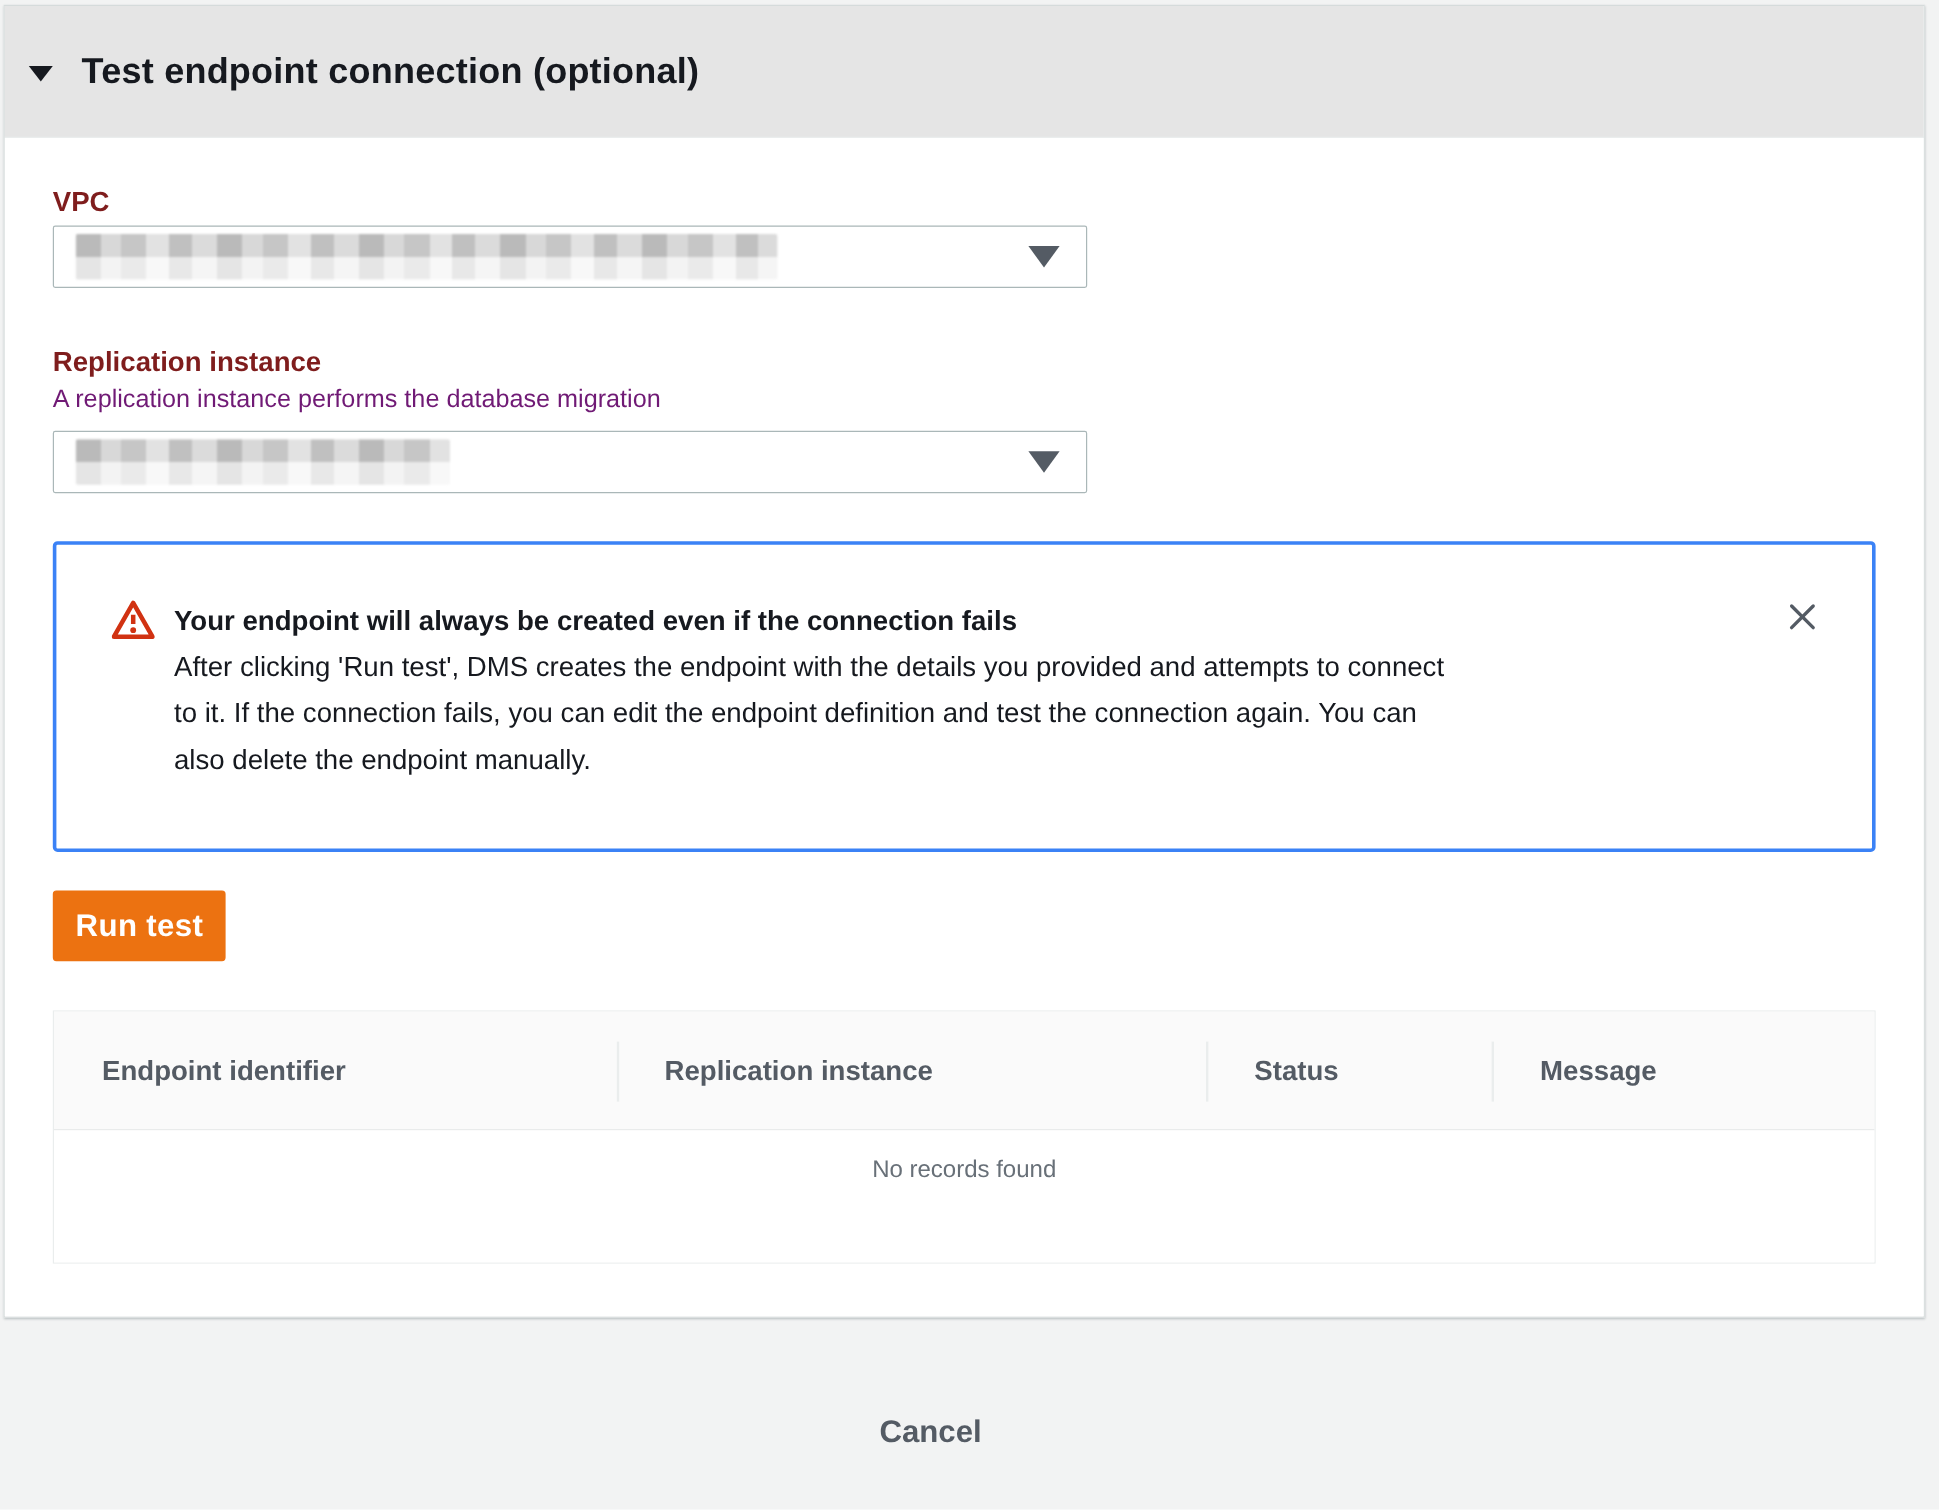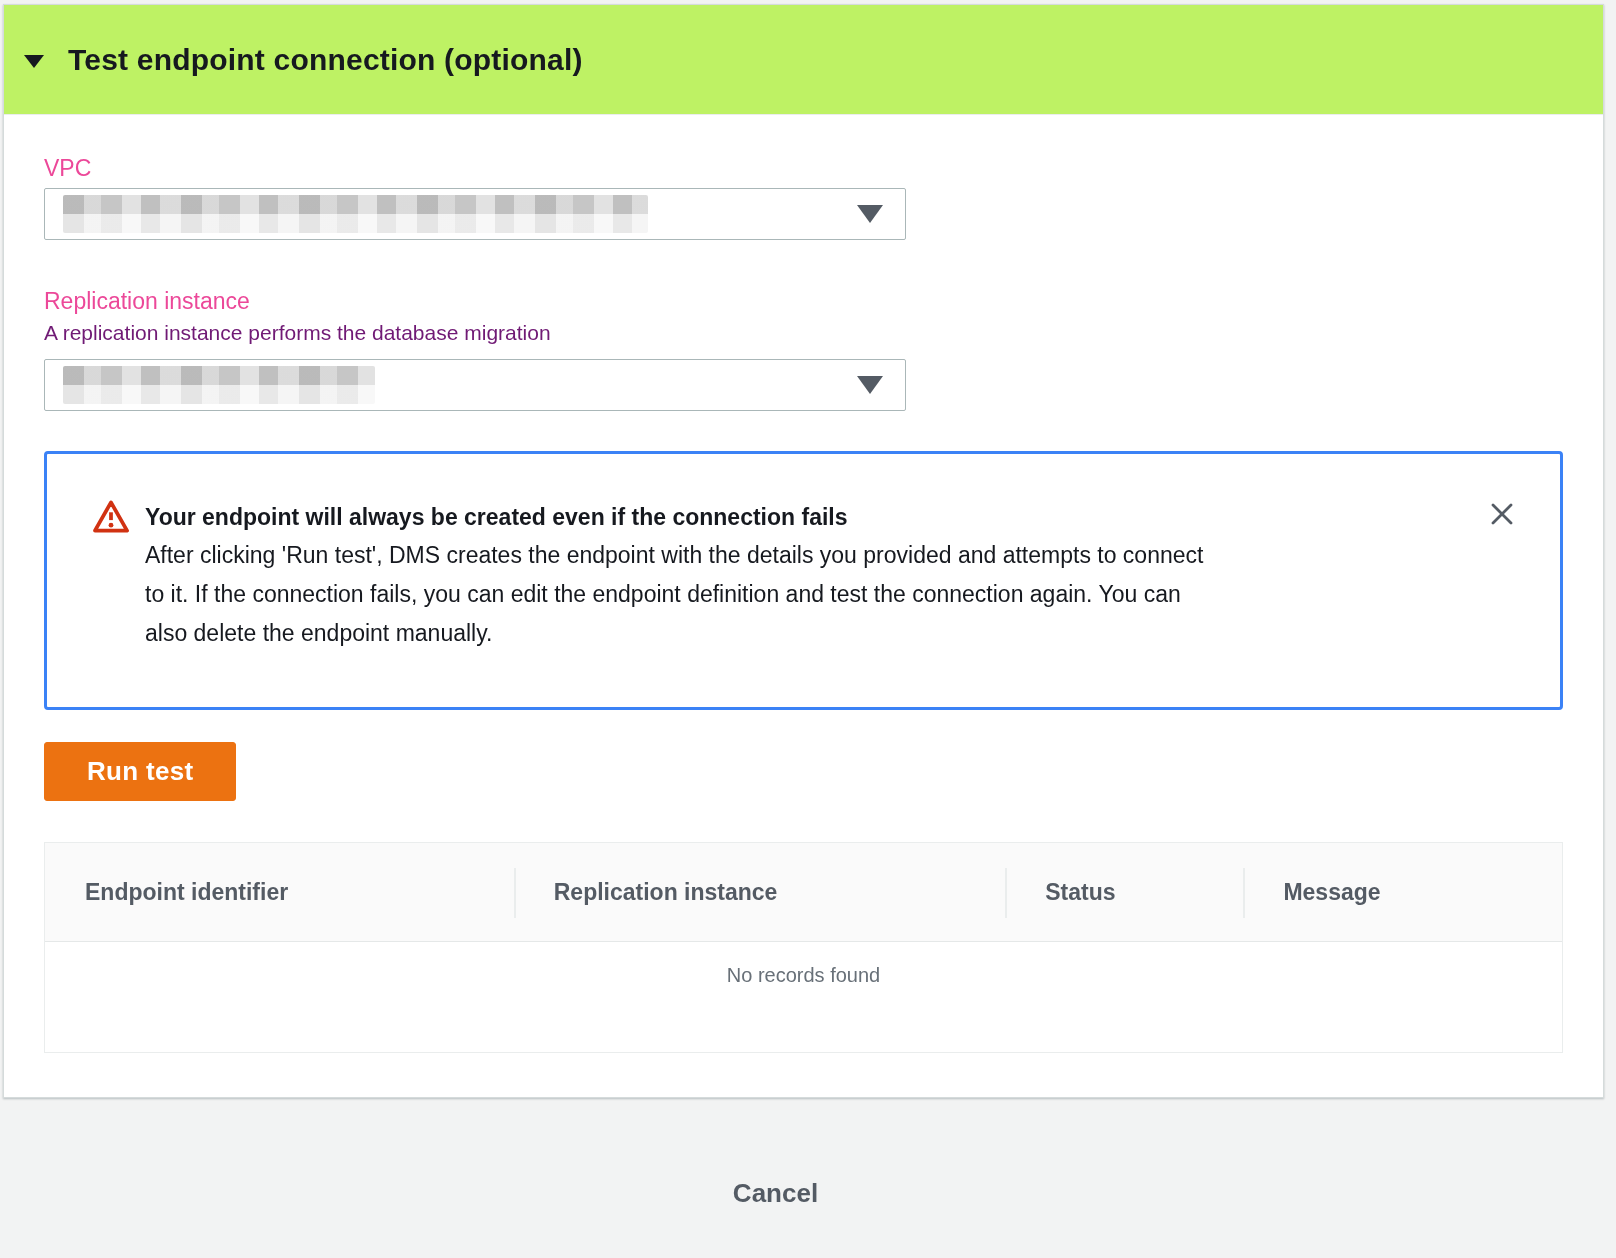--- a/index.html
+++ b/index.html
@@ -11,21 +11,21 @@
   }
 
   
   .card {
     margin: 4px 12px 0 3px;
     background: #ffffff;
     border: 1px solid #d5dbdb;
     box-shadow: 0 1px 2px 0 rgba(0,28,36,0.25);
   }
   .card-header {
-    background: #bef264;
+    background: #e5e5e5;
     border-bottom: 1px solid #eaeded;
     height: 110px;
     display: flex;
     align-items: center;
     padding: 0 20px;
     cursor: pointer;
   }
   .collapse-caret {
     width: 0; height: 0;
     border-left: 10px solid transparent;
@@ -33,21 +33,21 @@
     border-top: 13px solid #16191f;
     margin-right: 24px;
     margin-top: 4px;
   }
   .card-title { font-size: 30px; font-weight: 700; letter-spacing: 0.2px; }
 
   .card-body { padding: 40px 40px 44px 40px; background: #ffffff; }
 
   
   .field { margin-bottom: 48px; }
-  .field-label { font-size: 23px; font-weight: 400; color: #ec4899; margin-bottom: 6px; }
+  .field-label { font-size: 23px; font-weight: 700; color: #7f1d1d; margin-bottom: 6px; }
   .field-desc { font-size: 21px; color: #701a75; margin-bottom: 14px; }
   .select {
     width: 862px; height: 52px;
     border: 1px solid #aab7b8;
     border-radius: 2px;
     background: #ffffff;
     display: flex;
     align-items: center;
     padding: 0 22px 0 18px;
     cursor: pointer;
@@ -97,21 +97,21 @@
   .btn-primary {
     display: inline-block;
     background: #ec7211;
     color: #ffffff;
     border: 1px solid #ec7211;
     border-radius: 3px;
     font-family: inherit;
     font-size: 26px;
     font-weight: 700;
     height: 59px;
-    padding: 0 42px;
+    padding: 0 18px;
     cursor: pointer;
     letter-spacing: 0.3px;
   }
   .btn-link {
     background: none;
     border: none;
     font-family: inherit;
     font-size: 26px;
     font-weight: 700;
     color: #545b64;

